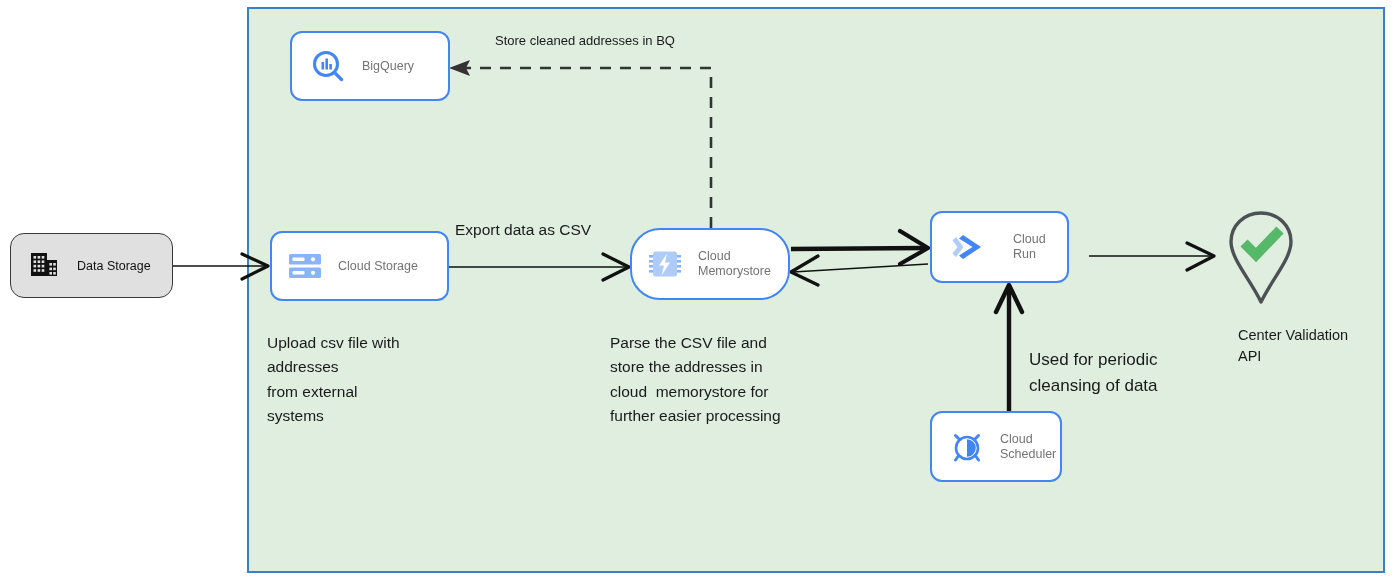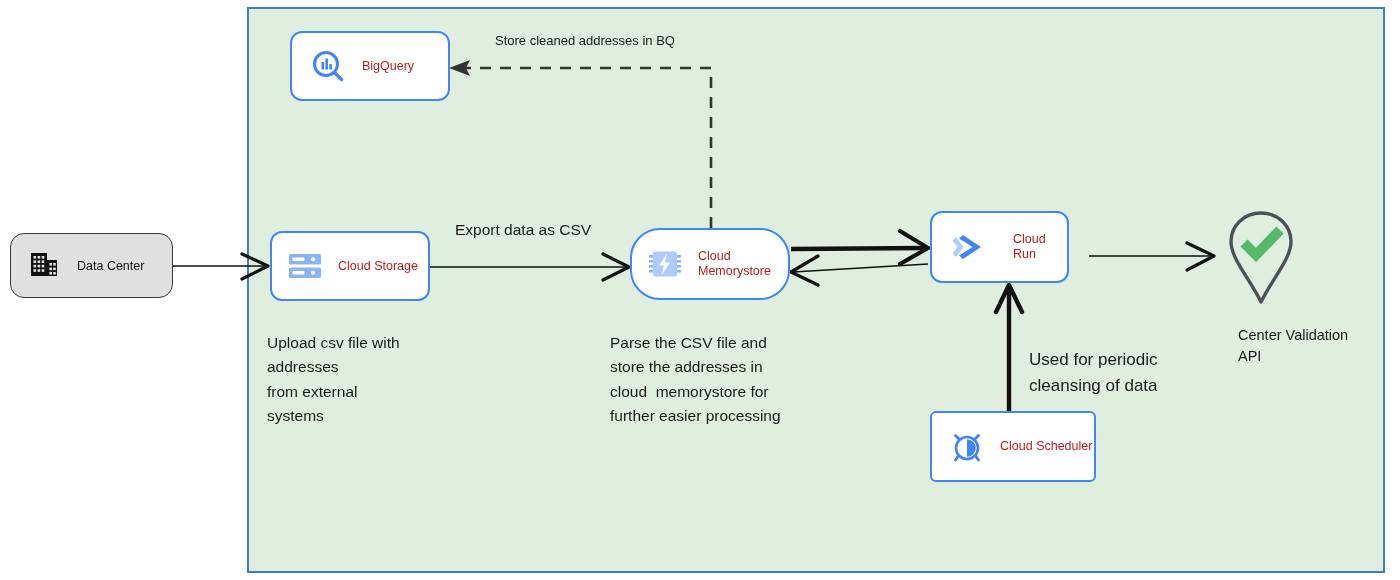--- a/index.html
+++ b/index.html
@@ -13,36 +13,36 @@
     background:#dfeedf;border:2px solid #3b7fc4;box-sizing:border-box;
   }
 
   
   .node{
     position:absolute;box-sizing:border-box;background:#ffffff;
     border:2px solid #4285f4;border-radius:12px;
     display:flex;align-items:center;
   }
   .node .ico{flex:0 0 auto;display:flex;align-items:center;justify-content:center;}
-  .node .lbl{font-size:12.5px;line-height:1.18;color:#b91c1c;}
+  .node .lbl{font-size:12.5px;line-height:1.18;color:#737373;}
 
   
   .node-datacenter{
     position:absolute;left:10px;top:233px;width:163px;height:65px;
     background:#e0e0e0;border:1.5px solid #3a3a3a;border-radius:14px;
     box-sizing:border-box;display:flex;align-items:center;
   }
   .node-datacenter .lbl{font-size:12.5px;color:#111;}
 
   
   #bigquery{left:290px;top:31px;width:160px;height:70px;}
-  #cloudstorage{left:270px;top:231px;width:160px;height:70px;}
+  #cloudstorage{left:270px;top:231px;width:179px;height:70px;}
   #memorystore{left:630px;top:228px;width:160px;height:72px;border-radius:30px;}
   #cloudrun{left:930px;top:211px;width:139px;height:72px;gap:9px;}
-  #cloudscheduler{left:930px;top:411px;width:166px;height:71px;border-radius:6px;}
+  #cloudscheduler{left:930px;top:411px;width:132px;height:71px;}
 
   
   .note{position:absolute;font-size:15.5px;line-height:1.57;color:#1a1a1a;white-space:pre-wrap;}
   #note-store-bq{left:495px;top:31px;font-size:13px;}
   #note-export-csv{left:455px;top:218px;font-size:15.5px;}
   #note-upload{left:267px;top:331px;width:270px;}
   #note-parse{left:610px;top:331px;width:260px;}
   #note-periodic{left:1029px;top:347px;width:180px;font-size:17px;line-height:1.53;}
   #note-avapi{left:1238px;top:325px;width:160px;font-size:14.5px;line-height:1.48;}
 
@@ -111,21 +111,21 @@
             <rect x="12.7" y="19.2" width="2.6" height="2.6"></rect>
           <rect x="20.4" y="13" width="2.6" height="2.6"></rect>
             <rect x="24.2" y="13" width="2.6" height="2.6"></rect>
           <rect x="20.4" y="17.6" width="2.6" height="2.6"></rect>
             <rect x="24.2" y="17.6" width="2.6" height="2.6"></rect>
           <rect x="20.4" y="22" width="2.6" height="2.6"></rect>
             <rect x="24.2" y="22" width="2.6" height="2.6"></rect>
         </g>
       </svg>
     </span>
-    <span class="lbl" style="margin-left:18px;">Data Center</span>
+    <span class="lbl" style="margin-left:18px;">Data Storage</span>
   </div>
 
   <div class="node" id="bigquery">
     <span class="ico" style="margin-left:18px;">
       <svg width="36" height="36" viewBox="0 0 36 36" xmlns="http://www.w3.org/2000/svg">
         <circle cx="16" cy="16" r="11.5" fill="none" stroke="#4285f4" stroke-width="3"></circle>
         <rect x="11.5" y="14" width="2.6" height="7.5" fill="#4285f4"></rect>
         <rect x="15.4" y="10.5" width="2.6" height="11" fill="#4285f4"></rect>
         <rect x="19.3" y="16" width="2.6" height="5.5" fill="#4285f4"></rect>
         <line x1="24.6" y1="24.6" x2="31.5" y2="31.5" stroke="#4285f4" stroke-width="3.4" stroke-linecap="round"></line>

